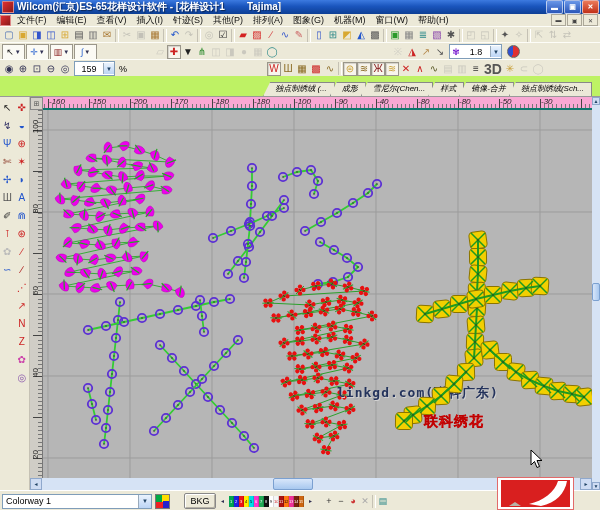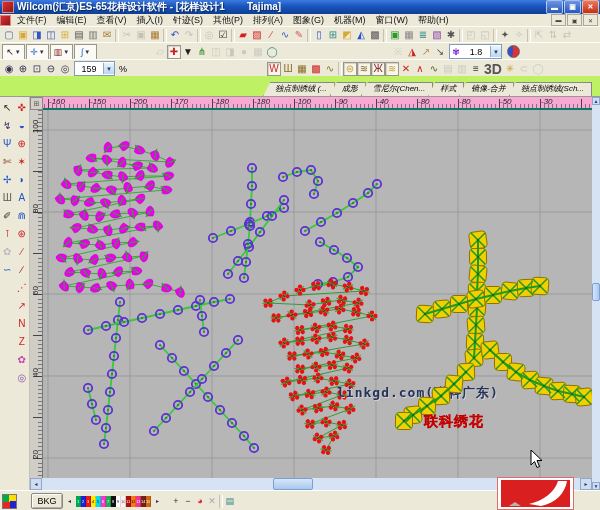--- a/index.html
+++ b/index.html
@@ -1360,20 +1360,24 @@
     <div class="vthumb" id="vthumb" style="top: 186px; height: 18px;"></div>
     <div class="sarrow" style="bottom:0;left:0;width:8px;height:8px;">▼</div>
   </div>
   <div class="hscroll">
     <div class="sarrow" style="left:0;top:0;width:12px;height:12px;">◄</div>
     <div class="hthumb" id="hthumb" style="left: 243px; width: 40px;"></div>
     <div class="sarrow" style="right:0;top:0;width:12px;height:12px;">►</div>
   </div>
 
   <div class="statusbar">
+    <span class="cwcombo">
+      <span class="val">Colorway 1</span>
+      <span class="carr">▼</span>
+    </span>
     <span class="minipal"></span>
     <span class="spacer" style="width:8px;"></span>
     <span class="bkgbtn">BKG</span>
     <span class="swarrow">◄</span>
     <span class="swatchstrip" id="swatches">
         <span class="swatch" style="background: rgb(0, 166, 81); color: rgb(255, 255, 255);">1</span>
         <span class="swatch" style="background: rgb(32, 32, 221); color: rgb(255, 255, 255);">2</span>
         <span class="swatch" style="background: rgb(238, 21, 21); color: rgb(255, 255, 255);">3</span>
         <span class="swatch" style="background: rgb(255, 238, 0); color: rgb(0, 0, 0);">4</span>
         <span class="swatch" style="background: rgb(0, 221, 232); color: rgb(0, 0, 0);">5</span>

